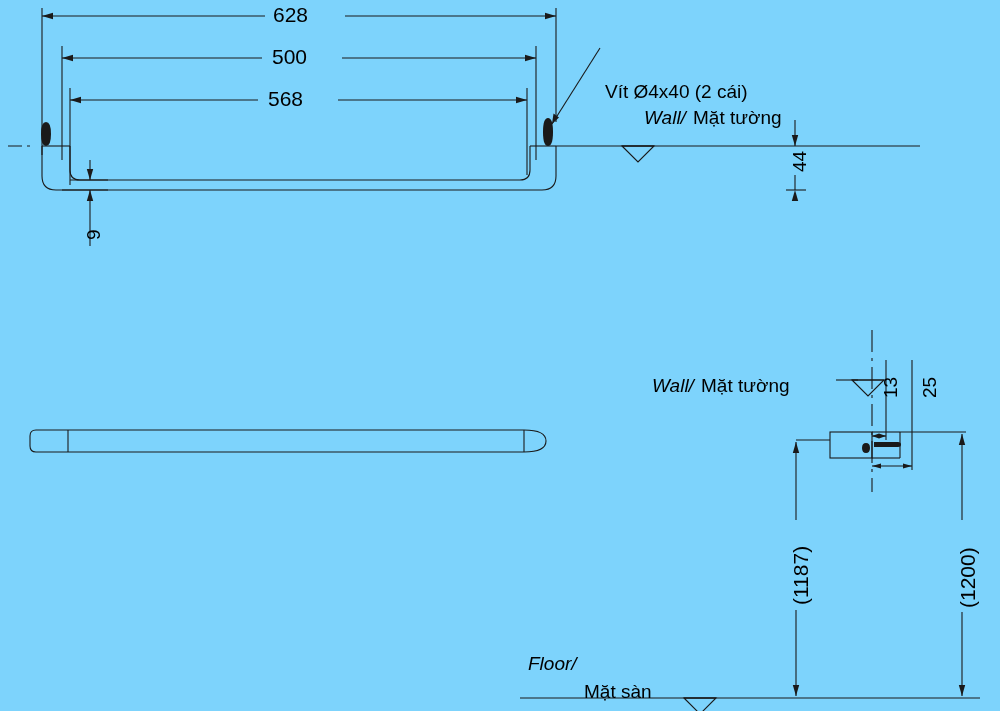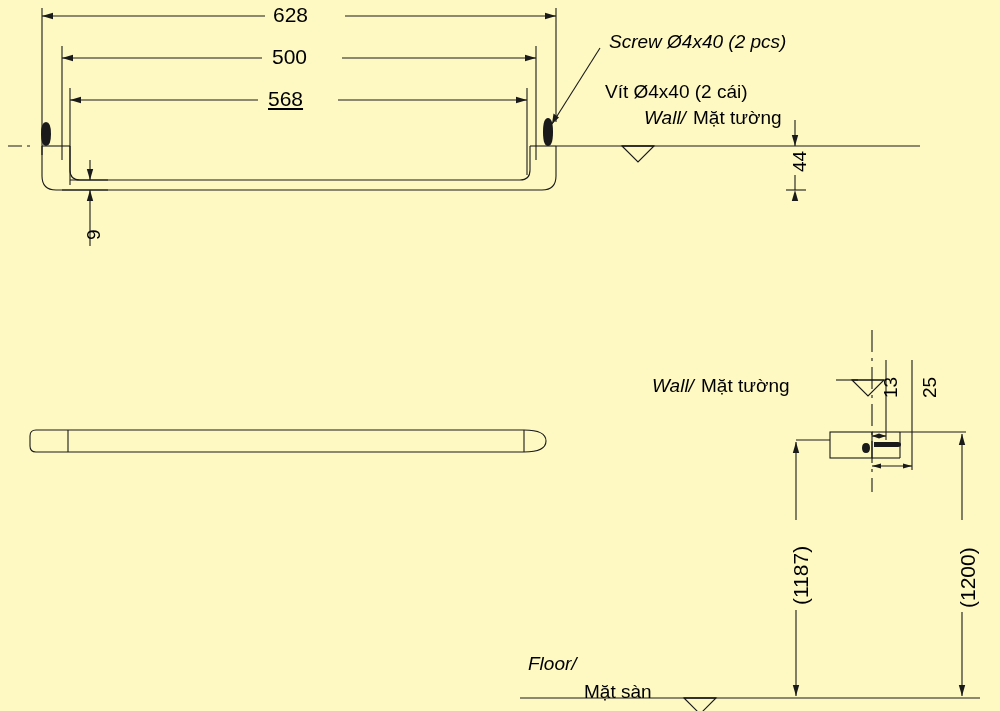--- a/index.html
+++ b/index.html
@@ -4,21 +4,21 @@
 <style>
   html, body {
     margin: 0;
     padding: 0;
     background: #ffffff;
   }
   #stage {
     position: relative;
     width: 1000px;
     height: 711px;
-    background: #fef9c3;
+    background: #7dd3fc;
     font-family: "Liberation Sans", sans-serif;
     color: #000000;
     overflow: hidden;
   }
   svg.drawing {
     position: absolute;
     left: 0;
     top: 0;
     width: 1000px;
     height: 711px;
@@ -158,27 +158,26 @@
       <path d="M962,434 l-3.2,11 l6.4,0 z" fill="#1a1a1a" stroke="none"></path>
       <path d="M962,696 l-3.2,-11 l6.4,0 z" fill="#1a1a1a" stroke="none"></path>
 
     </g>
   </svg>
 
   <div class="lbl dim" style="left:273px; top:4px;">628</div>
 
   <div class="lbl dim" style="left:272px; top:46px;">500</div>
 
-  <div class="lbl dim" style="left:268px; top:88px;text-decoration:underline;">568</div>
+  <div class="lbl dim" style="left:268px; top:88px;">568</div>
 
   <div class="lbl dim-sm vert" style="left:790px; top:172px;">44</div>
 
   <div class="lbl dim-sm vert" style="left:84px; top:240px;">9</div>
 
-  <div class="lbl note note-it" style="left:609px; top:32px;">Screw Ø4x40 (2 pcs)</div>
   <div class="lbl note" style="left:605px; top:62px;margin-top:20px;">Vít Ø4x40 (2 cái)</div>
 
   <div class="lbl note note-it" style="left:644px; top:108px;">Wall/</div>
   <div class="lbl note" style="left:693px; top:108px;">Mặt tường</div>
 
   <div class="lbl note note-it" style="left:652px; top:376px;">Wall/</div>
   <div class="lbl note" style="left:701px; top:376px;">Mặt tường</div>
 
   <div class="lbl dim-sm vert" style="left:881px; top:398px;">13</div>
   <div class="lbl dim-sm vert" style="left:920px; top:398px;">25</div>

